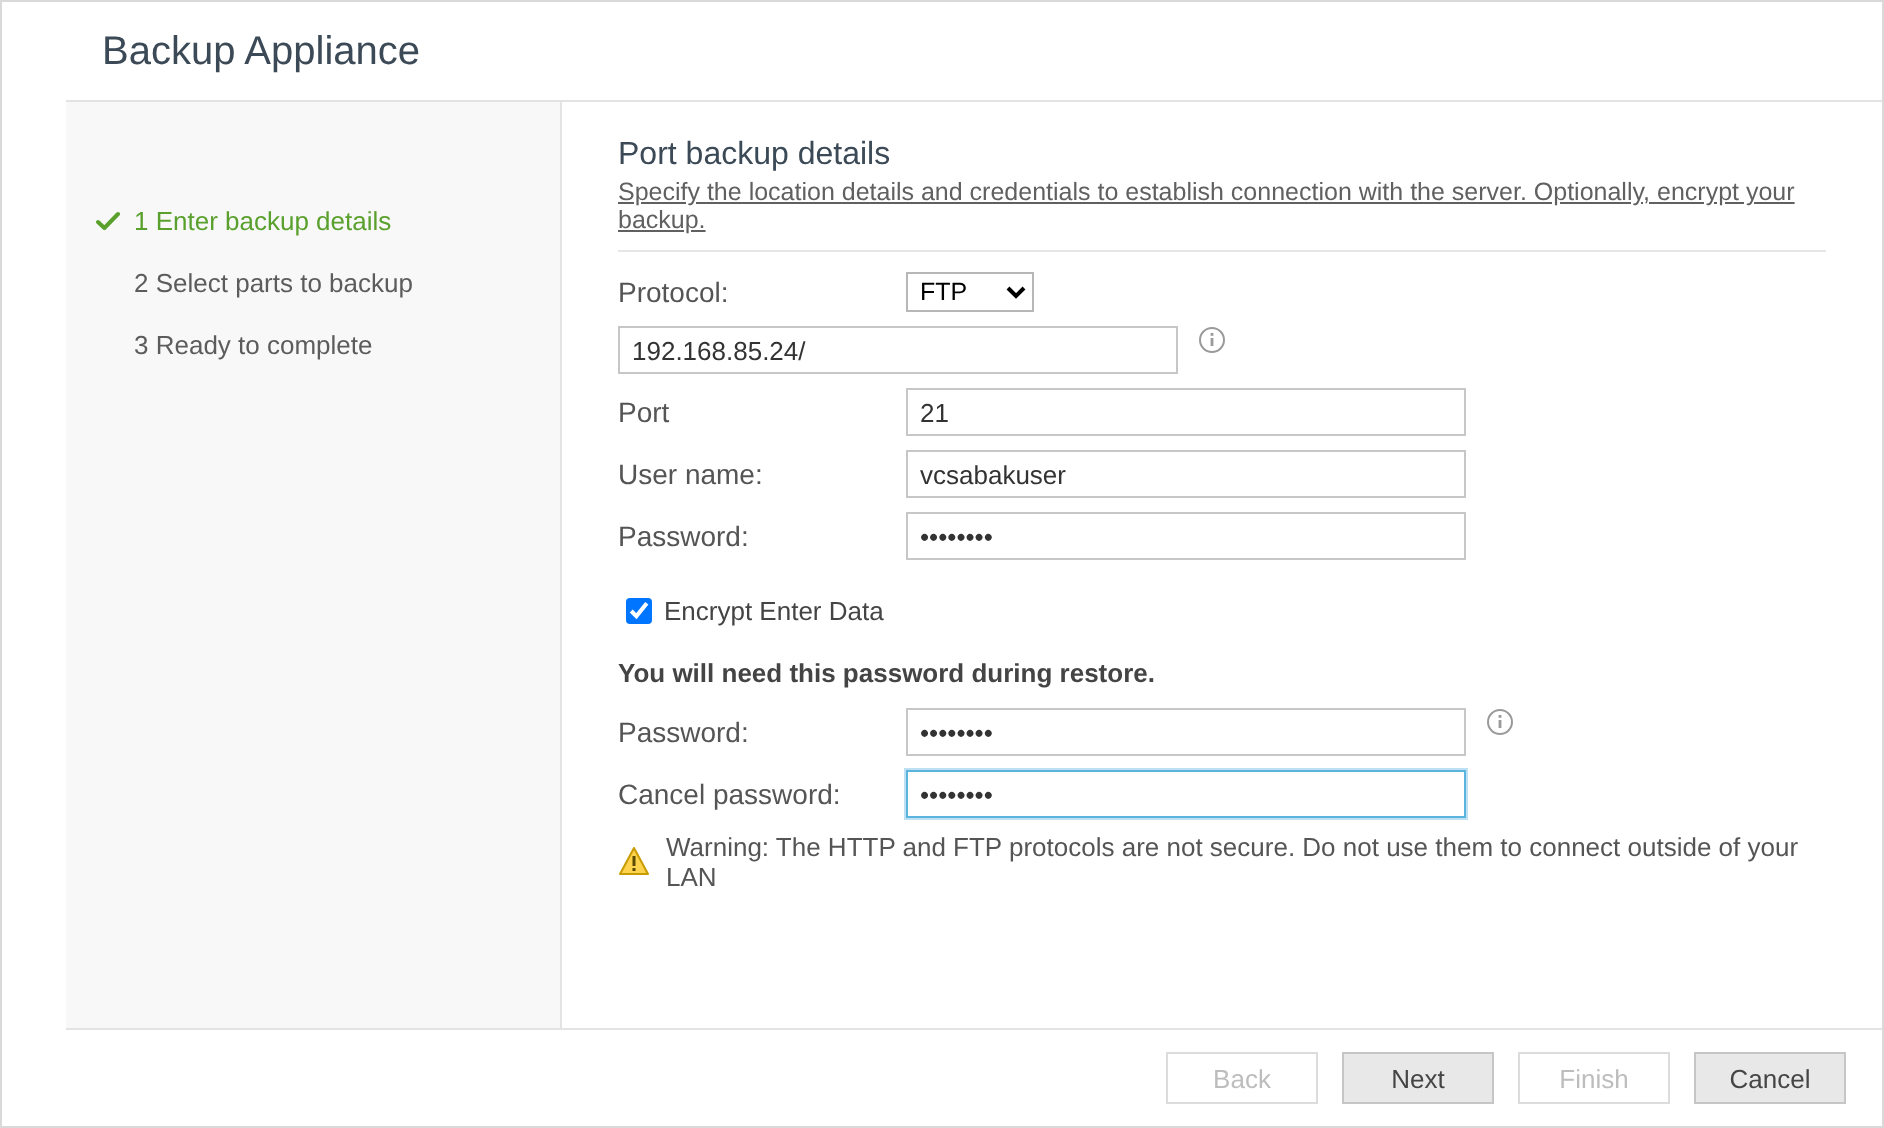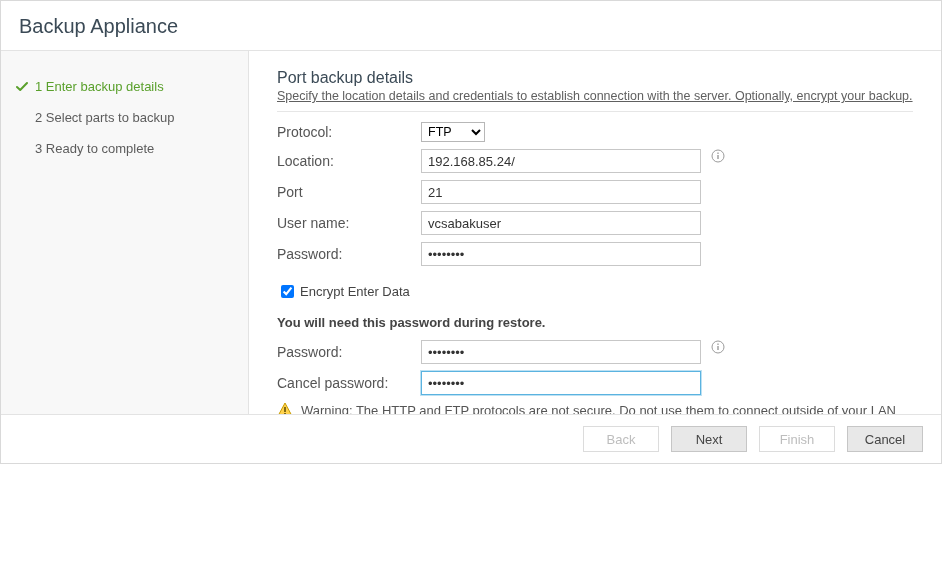--- a/index.html
+++ b/index.html
@@ -5,25 +5,26 @@
   * { box-sizing: border-box; }
   html, body { margin: 0; padding: 0; }
   body {
     font-family: Arial, Helvetica, sans-serif;
     font-size: 13px;
     color: #555;
     background: #fff;
   }
   .dialog {
     width: 942px;
-    height: 464px;
+    height: 564px;
     border: 1px solid #d9d9d9;
     background: #fff;
     display: flex;
     flex-direction: column;
+    padding-left: 32px;
   }
   .title-bar {
     padding: 14px 18px 12px 18px;
     border-bottom: 1px solid #e3e3e3;
   }
   .title-bar h1 {
     margin: 0;
     font-size: 20px;
     font-weight: 400;
     color: #3b4a56;
@@ -48,21 +49,21 @@
     cursor: pointer;
   }
   .step .check {
     width: 14px;
     height: 14px;
     margin-right: 6px;
     display: inline-flex;
     align-items: center;
     justify-content: center;
   }
-  .step.current { color: #5aa02c; }
+  .step.current { color: #5aa02c; margin-top: 24px; }
   .step .label { }
   .content {
     flex: 1;
     padding: 18px 28px 0 28px;
     overflow: auto;
   }
   .content h2 {
     margin: 0 0 2px 0;
     font-size: 16px;
     font-weight: 400;
@@ -207,21 +208,20 @@
       <div class="form-row">
         <div class="lbl">Protocol:</div>
         <div class="ctrl">
           <select>
             <option>FTP</option>
           </select>
         </div>
       </div>
 
       <div class="form-row">
-        <div class="lbl">Location:</div>
         <div class="ctrl">
           <input type="text" value="192.168.85.24/" style="">
           <span class="info-icon">
             <svg width="14" height="14" viewBox="0 0 14 14">
                 <circle cx="7" cy="7" r="6" fill="none" stroke="#9a9a9a" stroke-width="1"></circle>
                 <rect x="6.3" y="6" width="1.4" height="4" fill="#9a9a9a"></rect>
                 <rect x="6.3" y="3.5" width="1.4" height="1.4" fill="#9a9a9a"></rect>
               </svg>
           </span>
         </div>

